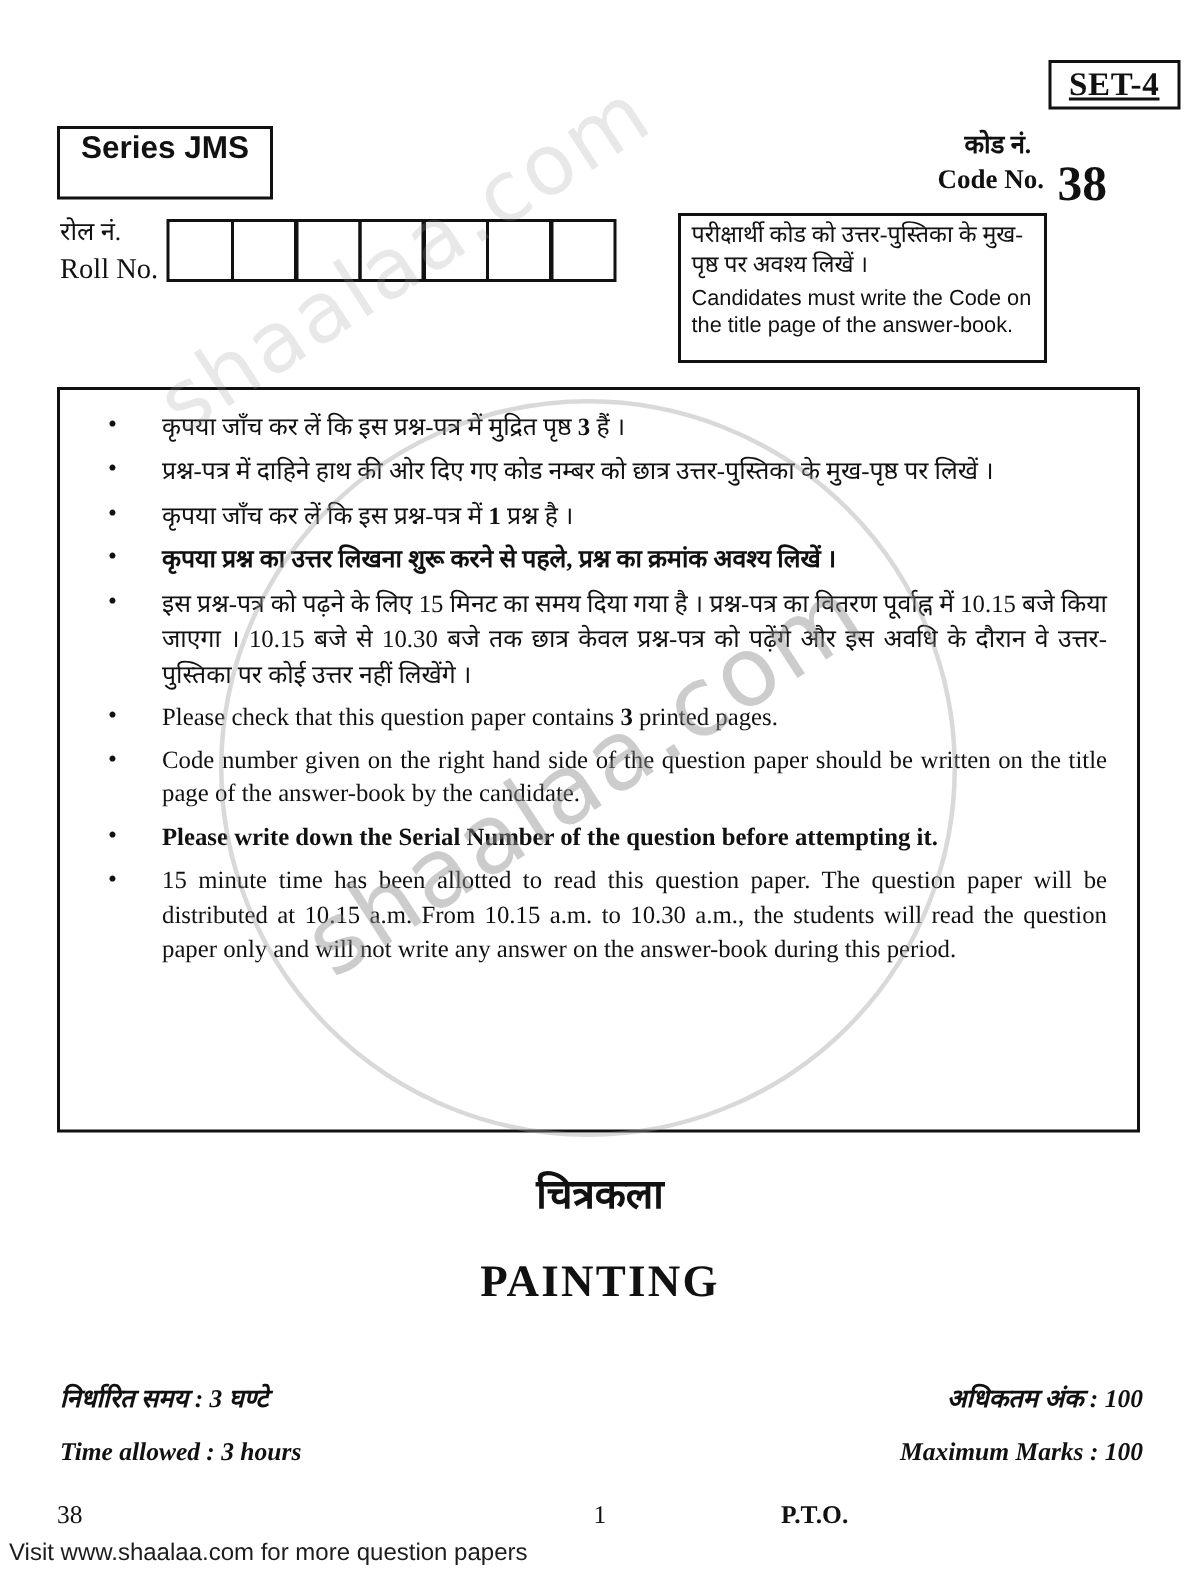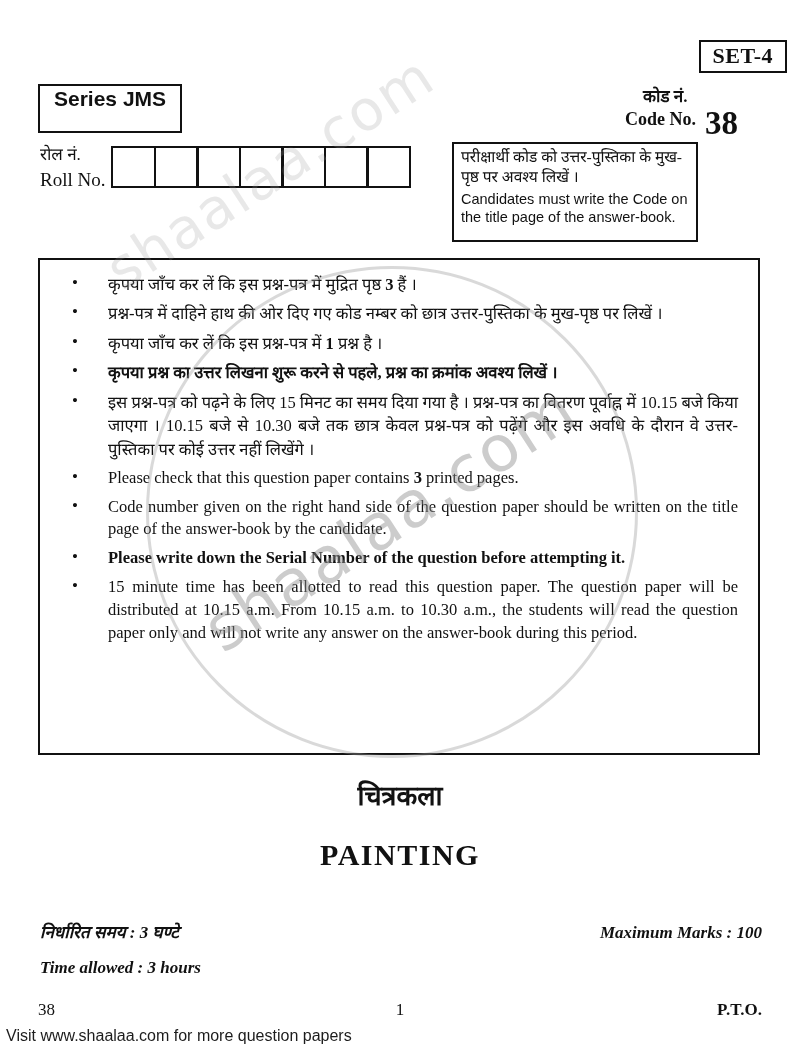--- a/index.html
+++ b/index.html
@@ -20,21 +20,21 @@
     font-size:64px; color:#8f8f8f; opacity:.45; letter-spacing:2px; white-space:nowrap;
   }
   .wm-text-top {
     position:absolute; left:-10px; top:140px; width:560px; text-align:center;
     transform:rotate(-33deg); font-family:"DejaVu Sans","Liberation Sans",sans-serif;
     font-size:56px; color:#9a9a9a; opacity:.22; letter-spacing:2px; white-space:nowrap;
   }
   
   .set-box {
     position:absolute; top:40px; right:13px; border:2.5px solid #111;
-    padding:1px 12px 2px; font-weight:bold; font-size:22px; letter-spacing:.5px;
+    padding:1px 12px 2px; font-weight:bold; font-size:22px; letter-spacing:.5px;text-decoration:underline;
   }
   .series-box {
     position:absolute; top:84px; left:38px; border:2.5px solid #111;
     padding:1px 14px 20px; font-weight:bold; font-size:21px;
     font-family:"Liberation Sans","DejaVu Sans",sans-serif;
   }
   .code-block { position:absolute; top:84px; right:35px; width:140px; }
   .code-hi { font-size:17px; font-weight:bold; padding-left:18px; }
   .code-row { display:flex; align-items:flex-start; margin-top:2px; }
   .code-en { font-weight:bold; font-size:18px; padding-bottom:2px; }
@@ -67,21 +67,21 @@
   .title-en { position:absolute; top:838px; left:0; width:100%; text-align:center; font-size:30px; font-weight:bold; letter-spacing:1.5px; }
   
   .meta-left  { position:absolute; left:40px;  top:922px; }
   .meta-right { position:absolute; right:38px; top:922px; text-align:right; }
   .meta-line  { font-size:17px; font-weight:bold; font-style:italic; line-height:22px; }
   .meta-line + .meta-line { margin-top:13px; }
   
   .footer-row { position:absolute; left:38px; right:38px; top:1000px; display:flex; font-size:17px; }
   .footer-row .fl { flex:1; text-align:left; }
   .footer-row .fc { flex:1; text-align:center; }
-  .footer-row .fr { flex:1; text-align:right; font-weight:bold; }
+  .footer-row .fr { flex:1; text-align:left; font-weight:bold; }
   .visit-line {
     position:absolute; left:6px; top:1027px;
     font-family:"Liberation Sans","DejaVu Sans",sans-serif; font-size:16px; color:#1c1c1c;
   }
 </style>
 </head>
 <body>
 
 <div class="page">
 
@@ -173,20 +173,21 @@
   </div>
 
   <div class="title-hi">चित्रकला</div>
   <div class="title-en">PAINTING</div>
 
   <div class="meta-left">
     <div class="meta-line">निर्धारित समय : 3 घण्टे</div>
     <div class="meta-line">Time allowed : 3 hours</div>
   </div>
   <div class="meta-right">
+    <div class="meta-line">अधिकतम अंक : 100</div>
     <div class="meta-line">Maximum Marks : 100</div>
   </div>
 
   <div class="footer-row">
     <span class="fl">38</span>
     <span class="fc">1</span>
     <span class="fr">P.T.O.</span>
   </div>
 
   <div class="visit-line">Visit www.shaalaa.com for more question papers</div>

